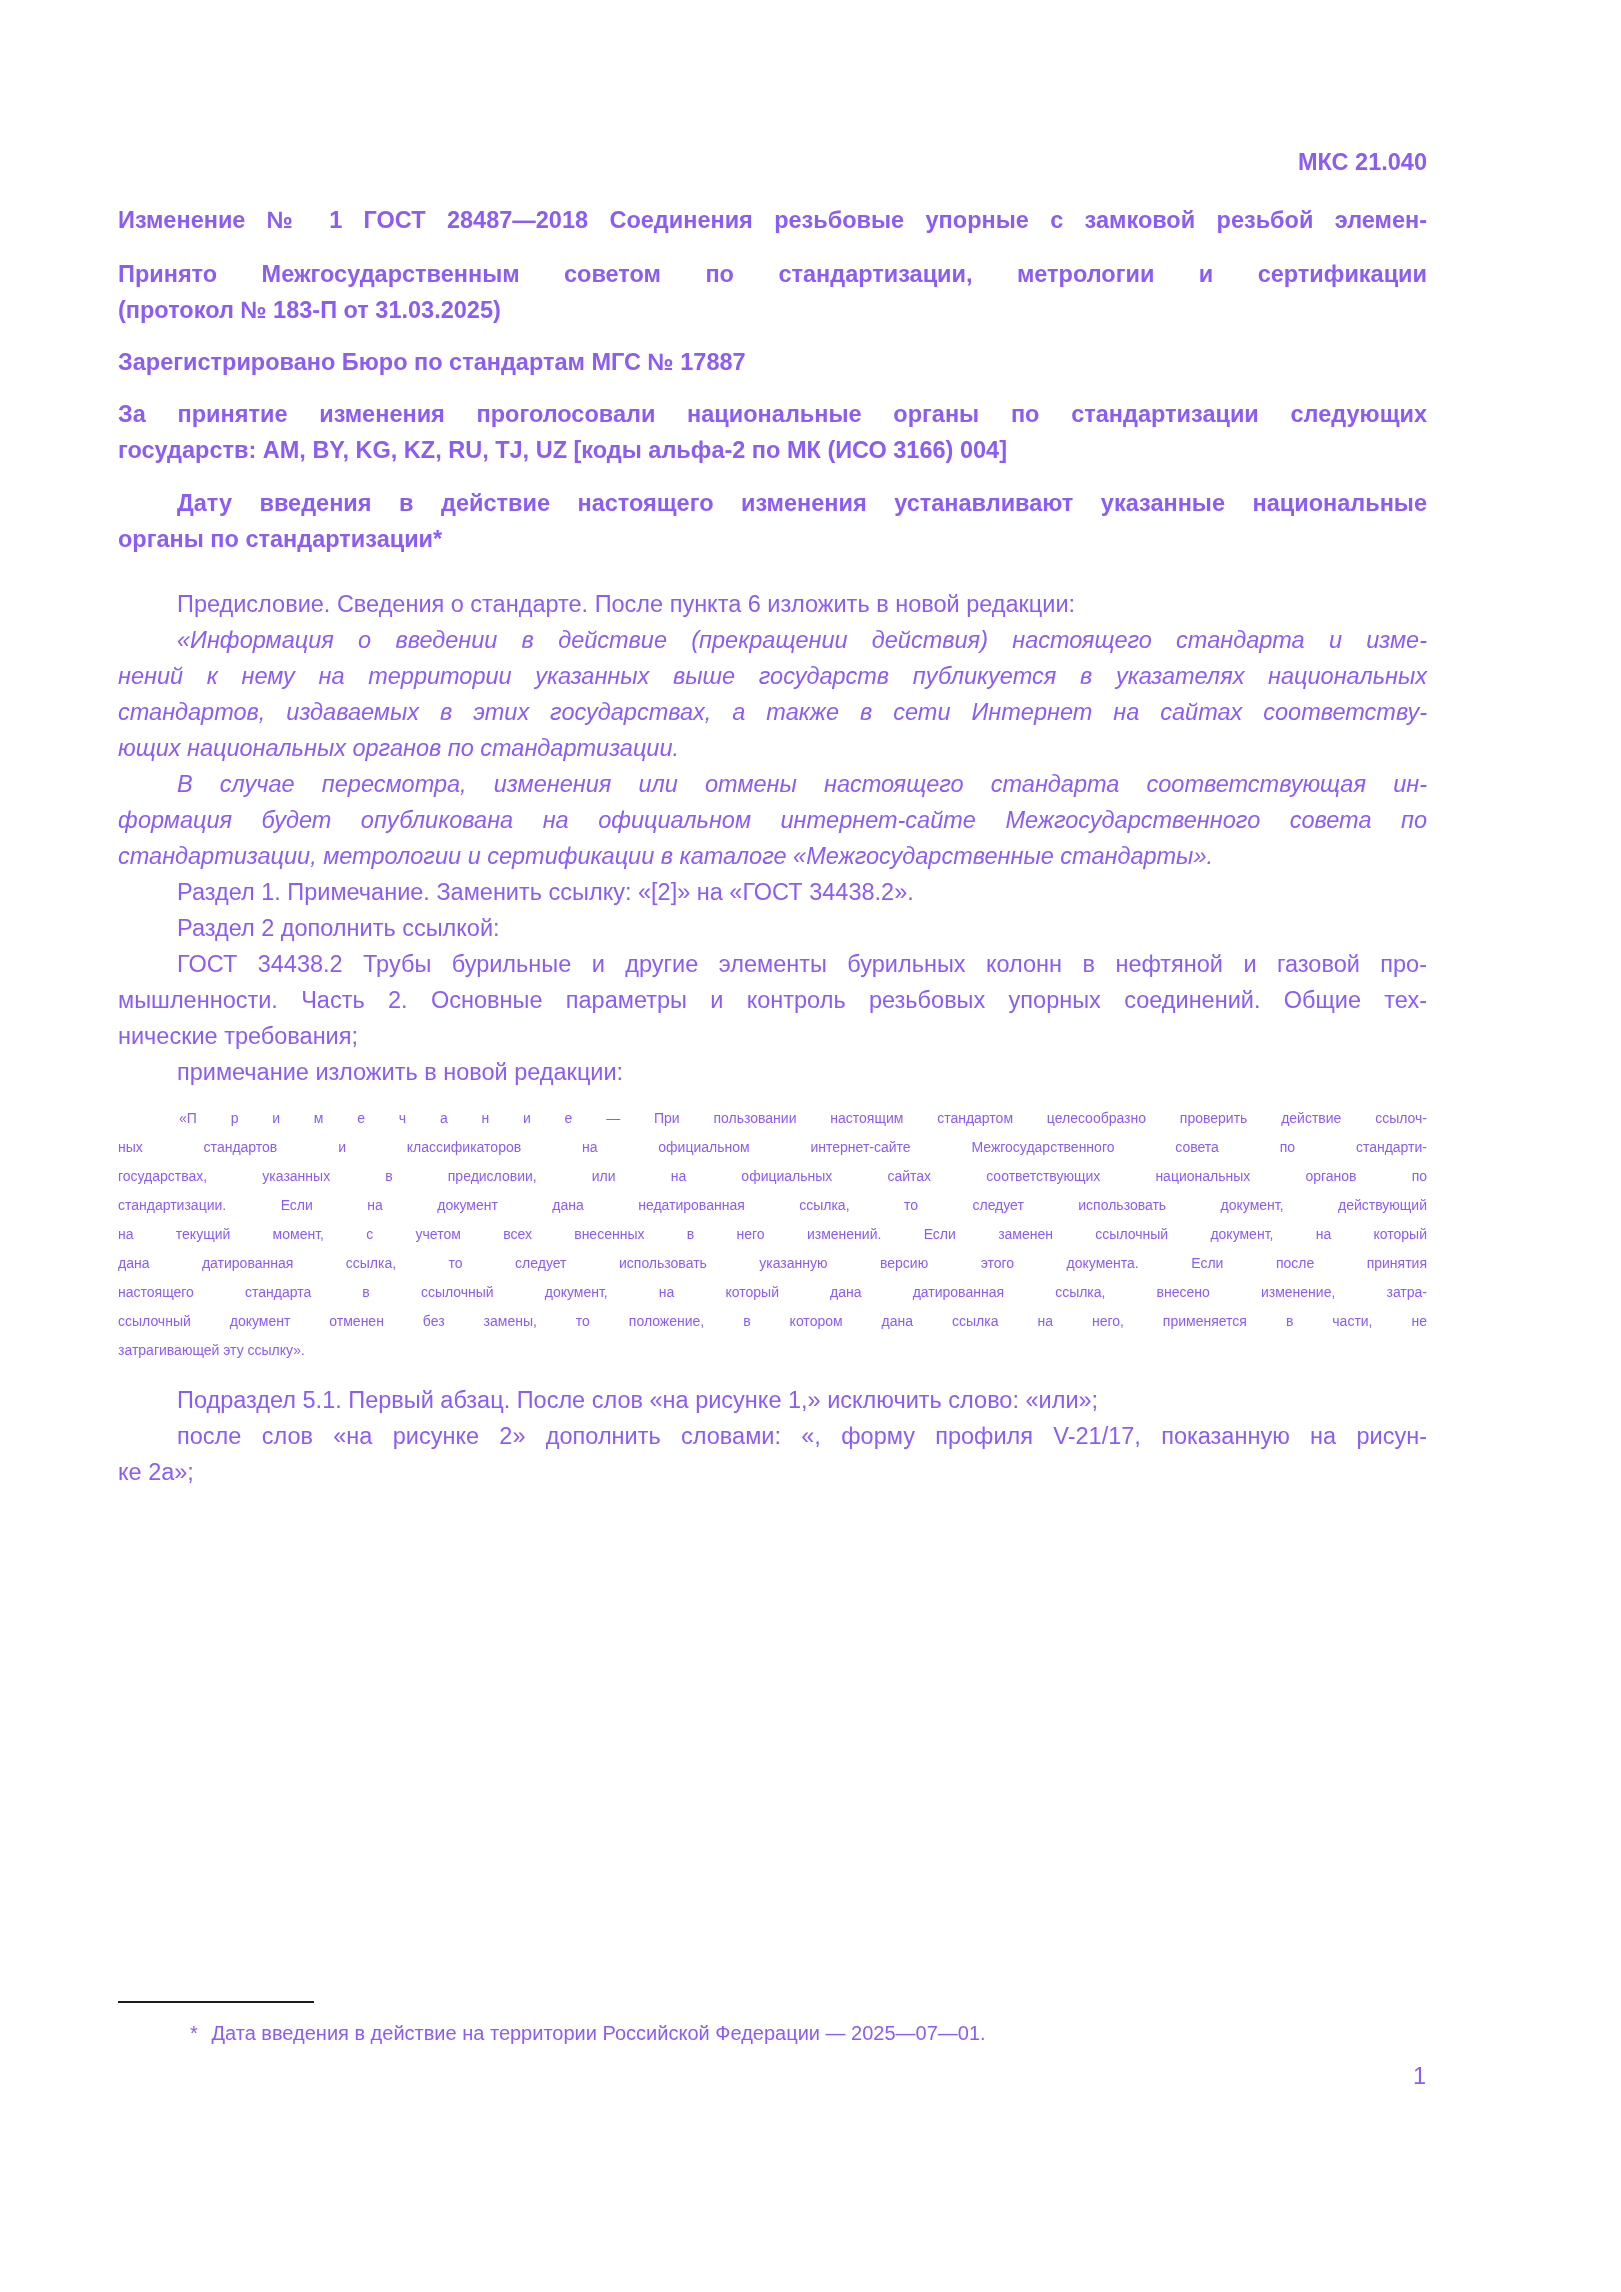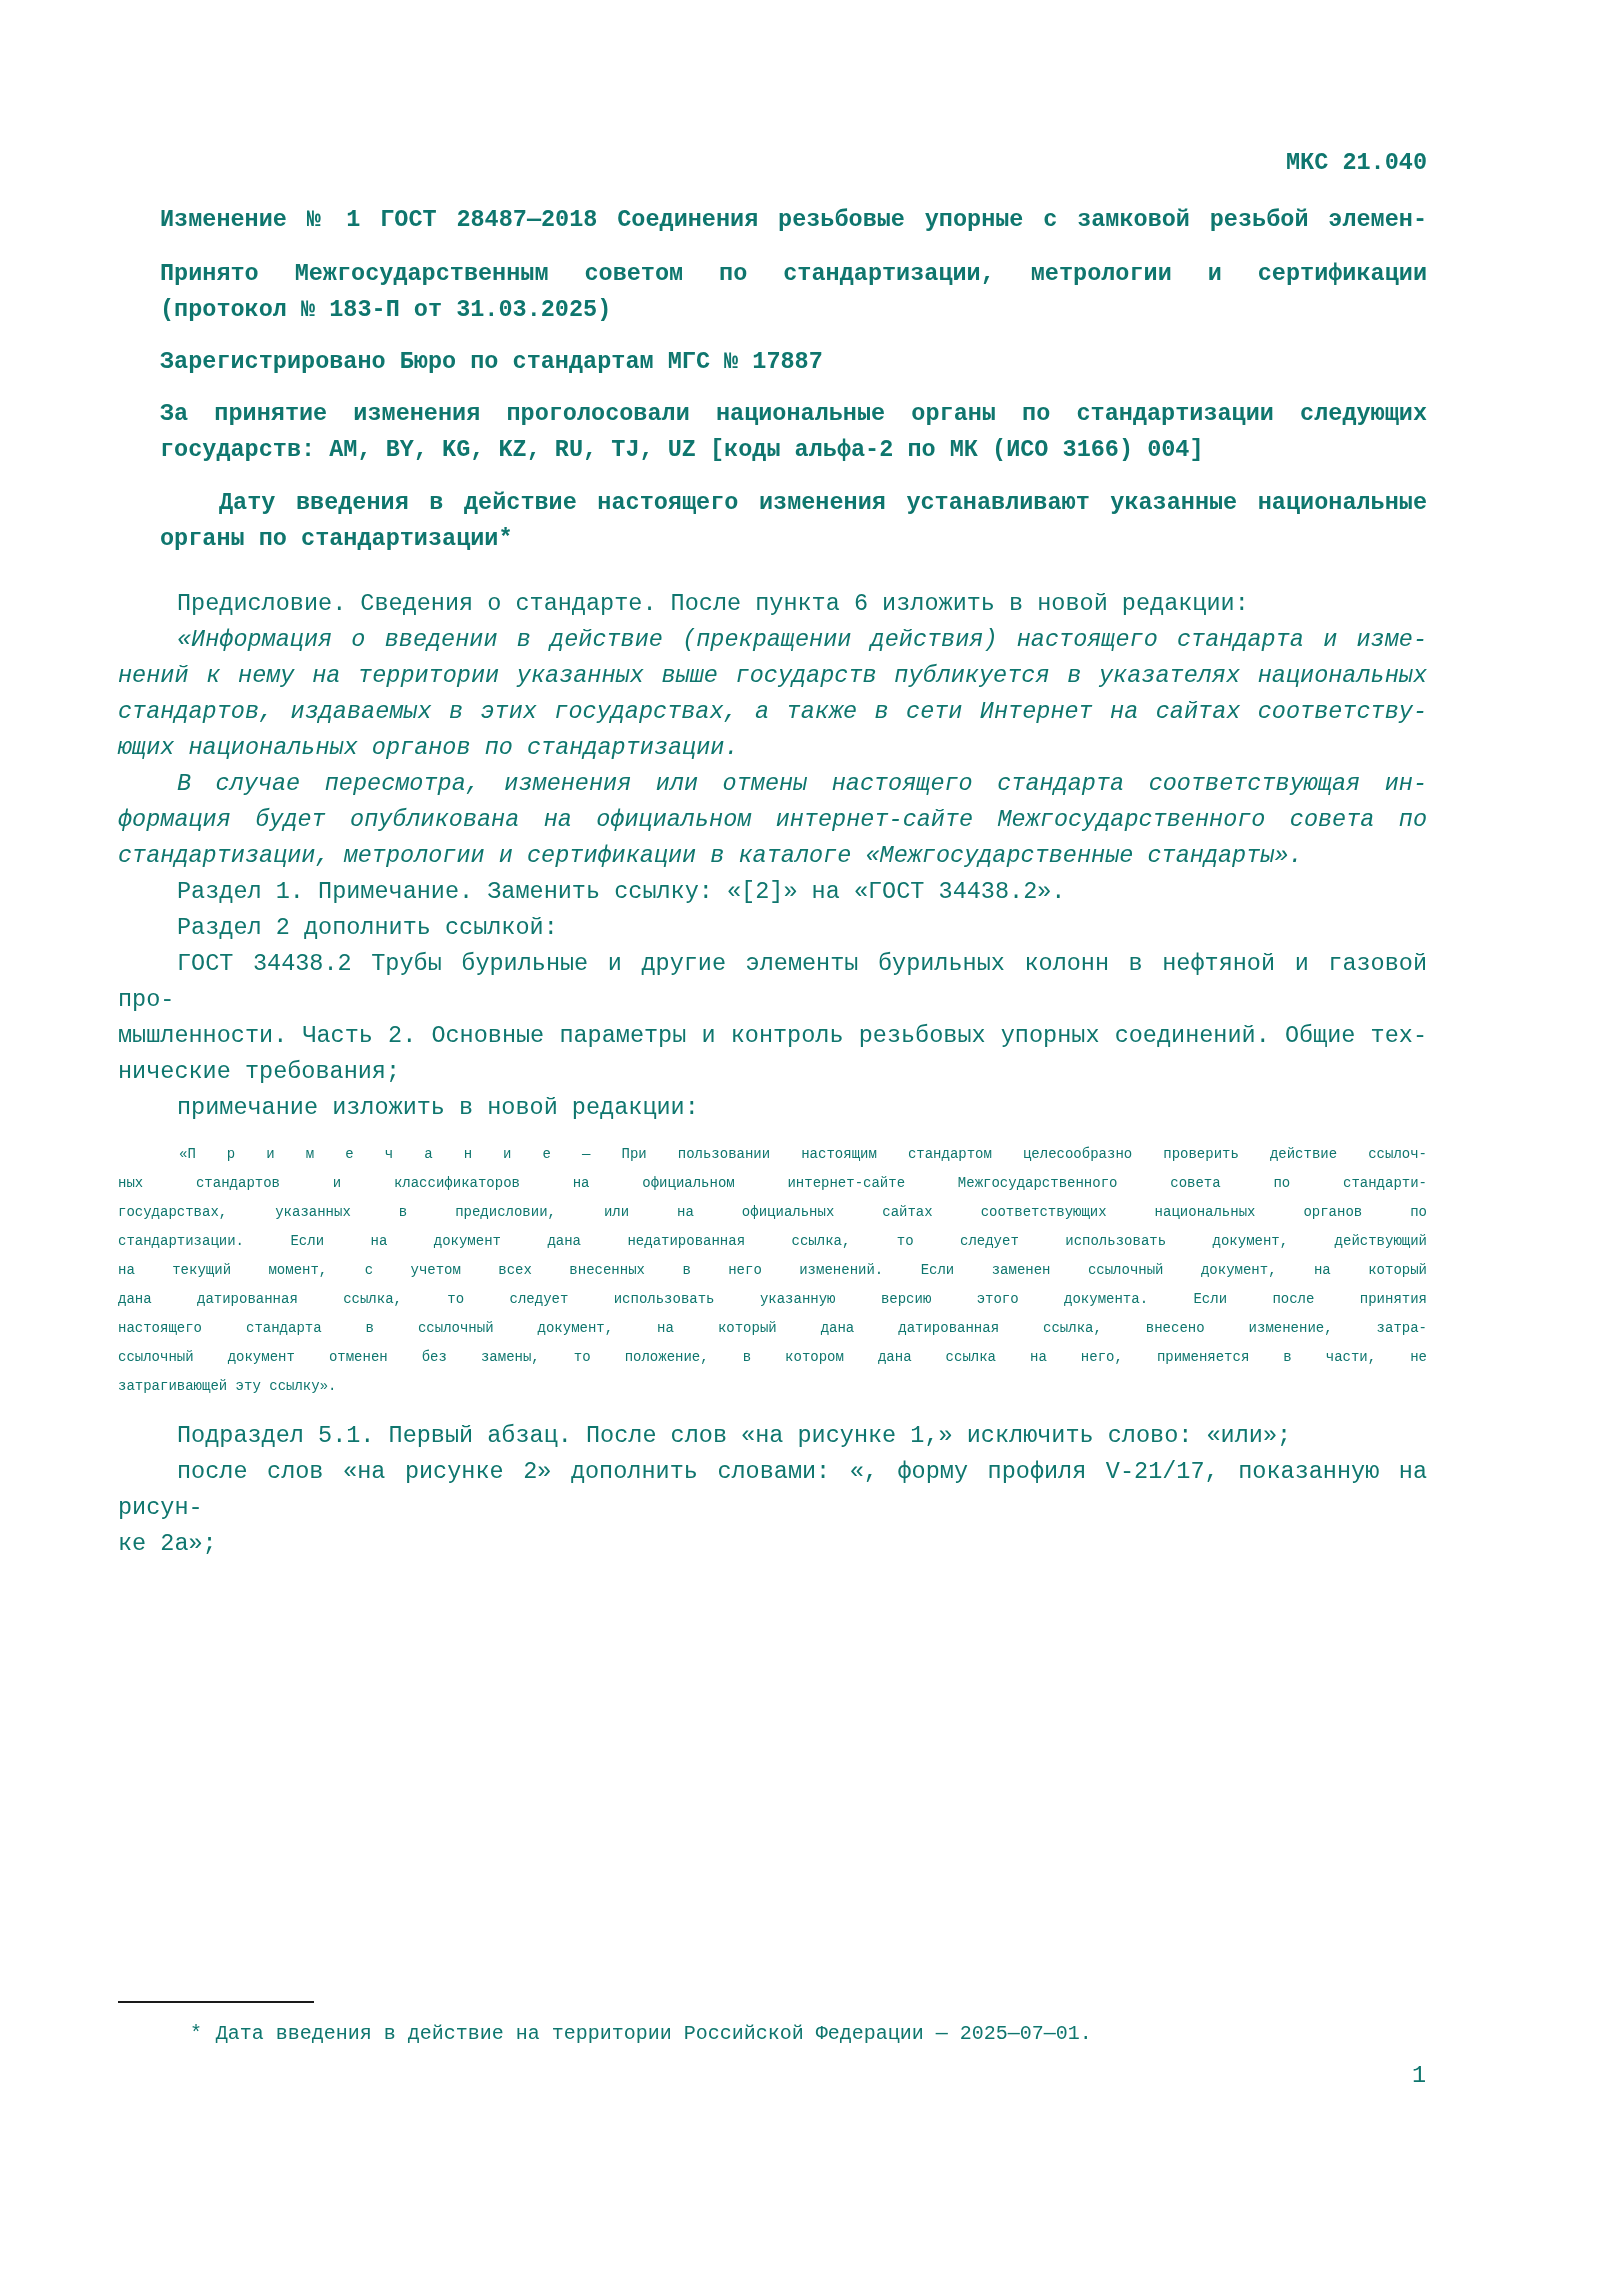--- a/index.html
+++ b/index.html
@@ -3,39 +3,39 @@
 <meta charset="utf-8">
 <title>ГОСТ 28487—2018 Изменение № 1 — стр. 1</title>
 <style>
   html, body { margin: 0; padding: 0; background: #777; }
   .page {
     position: relative;
     width: 1621px;
     height: 2293px;
     margin: 0 auto;
     background: #ffffff;
-    color: #0f766e;
-    font-family: Liberation Mono, monospace;
+    color: #8b5cf6;
+    font-family: Liberation Sans, sans-serif;
     overflow: hidden;
   }
   .content {
     position: absolute;
     left: 118px;
     top: 147px;
     width: 1309px;
   }
   .mks {
     text-align: right;
     font-weight: 700;
     font-size: 23.5px;
     line-height: 31px;
     margin-bottom: 23.5px;
   }
   .p { font-size: 23.5px; line-height: 36px; margin: 0; }
-  .p.bold  { font-weight: 700; margin-left: 42px; }
+  .p.bold  { font-weight: 700; }
   .p.italic { font-style: italic; }
   .p.note  { font-size: 14px; line-height: 29px; }
   .p.m14 { margin-top: 13.7px; }
   .p.m16 { margin-top: 15.7px; }
   .p.m17 { margin-top: 16.7px; }
   .p.m18 { margin-top: 17.6px; }
   .p.m19 { margin-top: 18.6px; }
   .p.m30 { margin-top: 29px; }
   .line { white-space: normal; }
   .line.j { text-align: justify; text-align-last: justify; }

